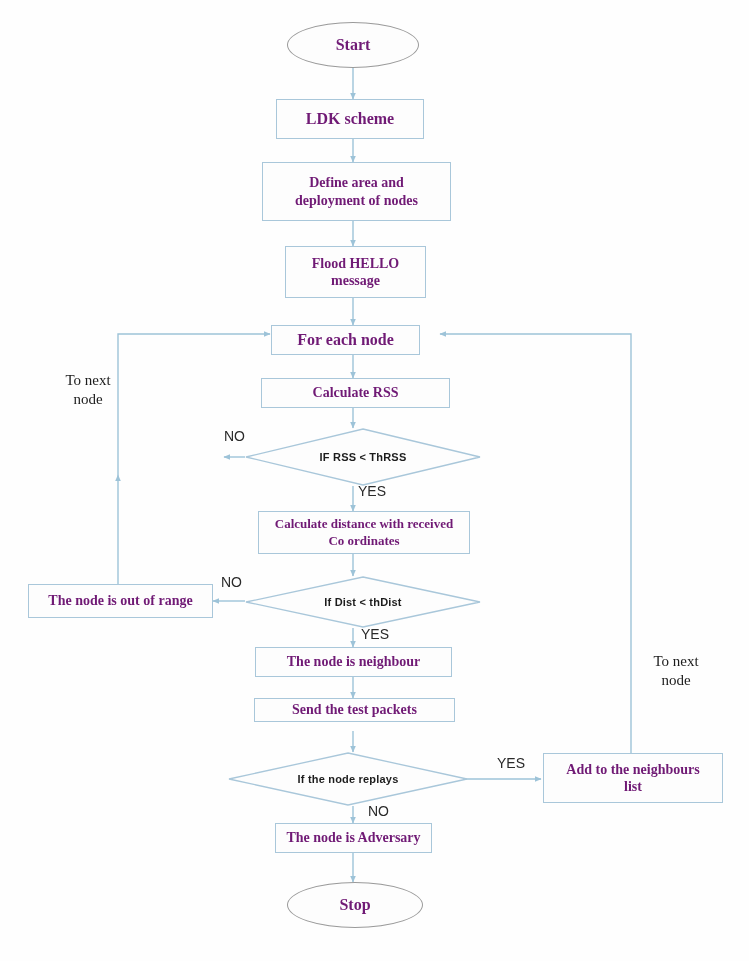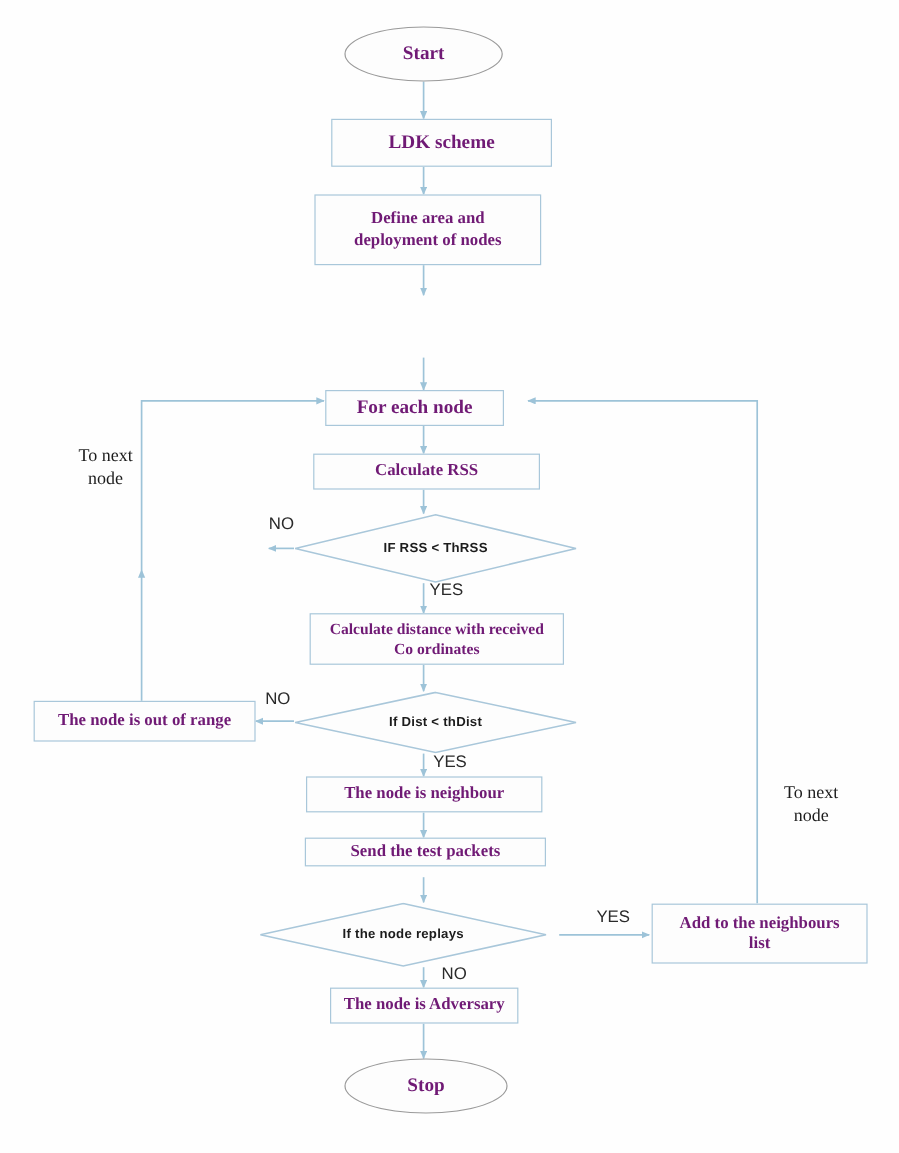--- a/index.html
+++ b/index.html
@@ -144,29 +144,33 @@
 
       <path d="M118,601 L118,590"></path>
       <path d="M118,475 L118,440"></path>
     </g>
   </svg>
 
   <div class="node terminator txt-lg" style="left:287px; top:22px; width:132px; height:46px;">
     <span>Start</span>
   </div>
 
-  <div class="node rect txt-lg" style="left:276px; top:99px; width:184px; height:40px;text-align:center;">
+  <div class="node rect txt-lg" style="left:276px; top:99px; width:148px; height:40px;text-align:center;">
     <span>LDK scheme</span>
   </div>
 
   <div class="node rect txt-md" style="left:262px; top:162px; width:189px; height:59px; white-space:pre-line;">
     <span>Define area and
 deployment of nodes</span>
   </div>
 
+  <div class="node rect txt-md" style="left:285px; top:246px; width:141px; height:52px; white-space:pre-line;">
+    <span>Flood HELLO
+message</span>
+  </div>
 
   <div class="node rect txt-lg" style="left:271px; top:325px; width:149px; height:30px;">
     <span>For each node</span>
   </div>
 
   <div class="node rect txt-md" style="left:261px; top:378px; width:189px; height:30px;">
     <span>Calculate RSS</span>
   </div>
 
   <div class="diamond-wrap" style="left:245px; top:428px; width:236px; height:58px;">
@@ -194,21 +198,21 @@
   </div>
 
   <div class="node rect txt-md" style="left:255px; top:647px; width:197px; height:30px;">
     <span>The node is neighbour</span>
   </div>
 
   <div class="node rect txt-md" style="left:254px; top:698px; width:201px; height:24px;">
     <span>Send the test packets</span>
   </div>
 
-  <div class="diamond-wrap" style="left:216px; top:752px; width:240px; height:54px;">
+  <div class="diamond-wrap" style="left:228px; top:752px; width:240px; height:54px;">
     <svg width="240" height="54" viewBox="0 0 240 54" xmlns="http://www.w3.org/2000/svg">
       <polygon points="120,1 239,27 120,53 1,27" fill="#fdfdfd" stroke="#a9c7da" stroke-width="1.3"></polygon>
     </svg>
     <div class="diamond-label">If the node replays</div>
   </div>
 
   <div class="node rect txt-md" style="left:543px; top:753px; width:180px; height:50px; white-space:pre-line;">
     <span>Add to the neighbours
 list</span>
   </div>

